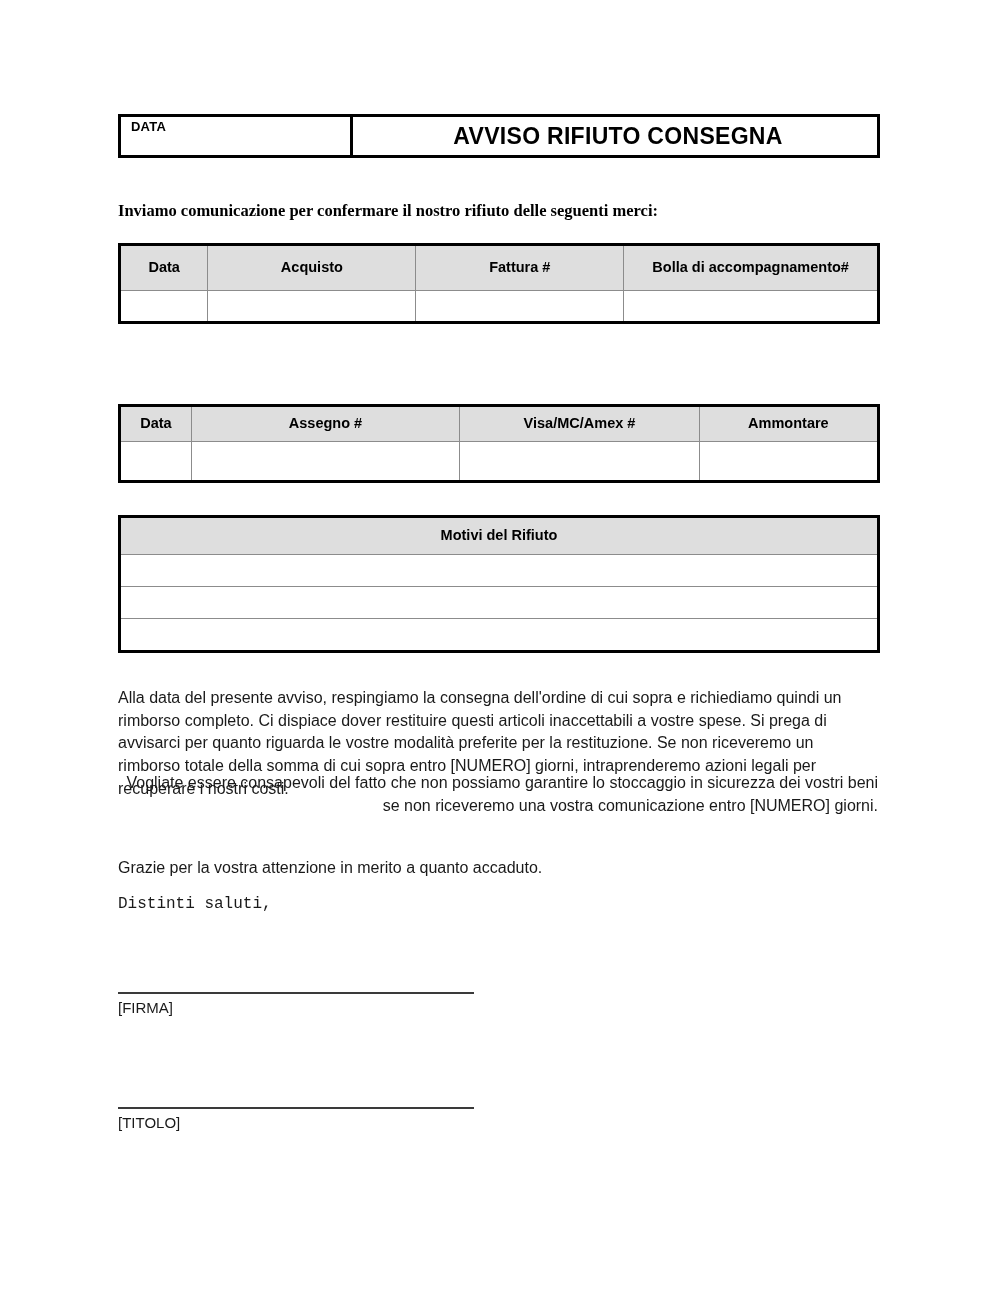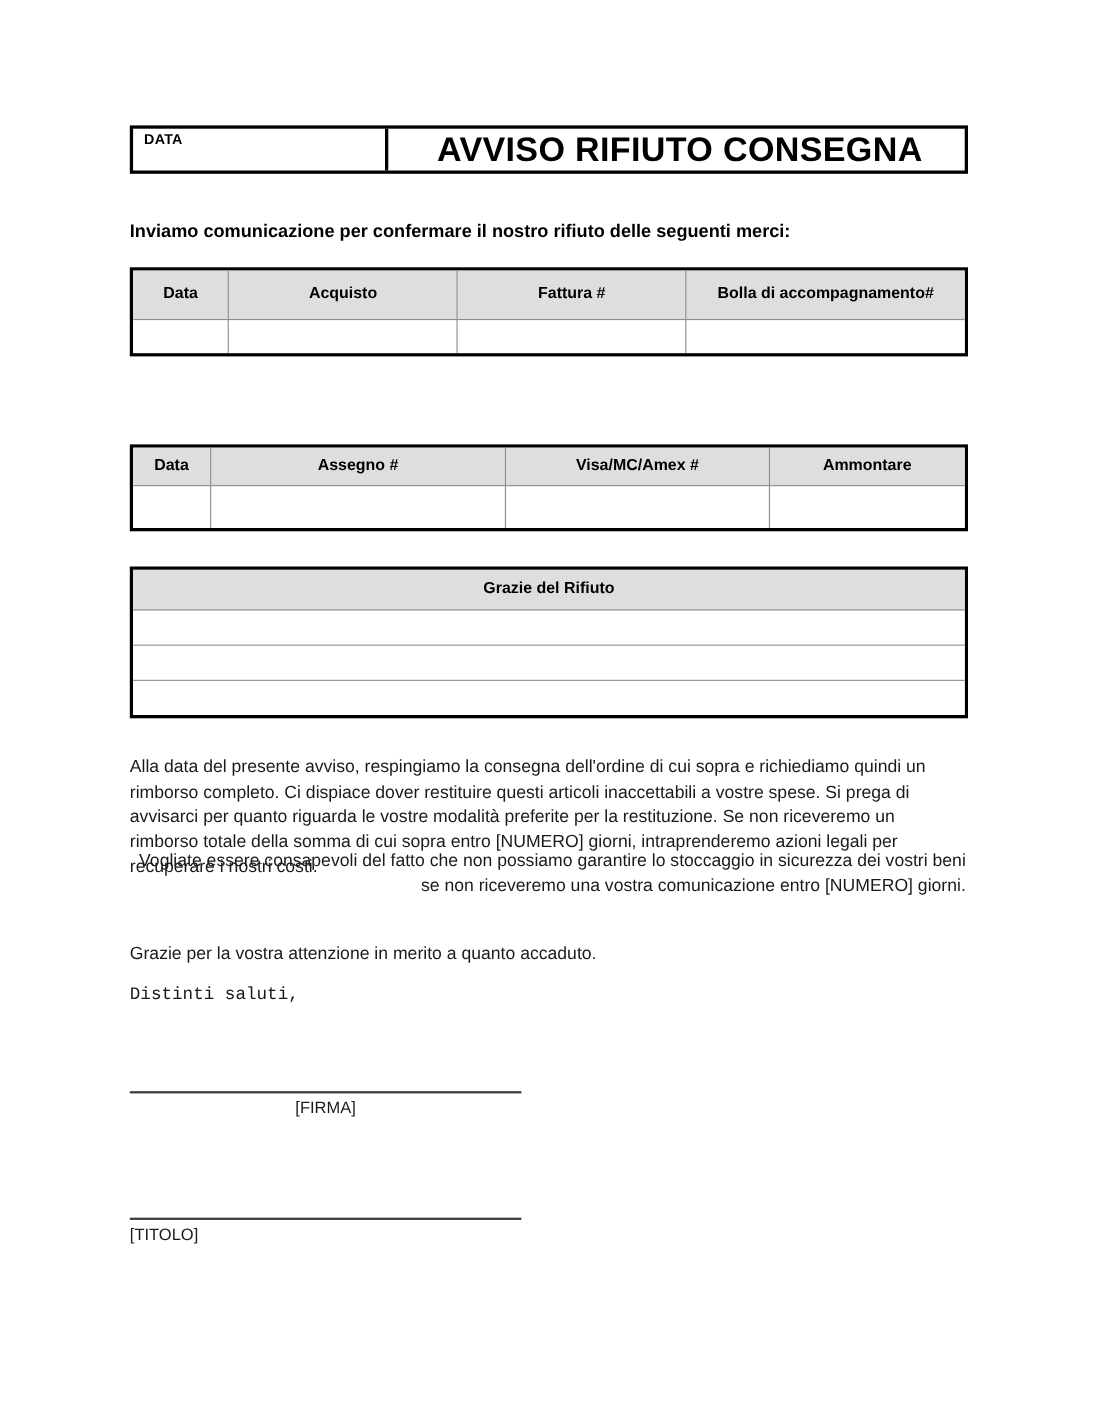--- a/index.html
+++ b/index.html
@@ -54,35 +54,35 @@
     line-height: 1.1;
   }
   .header-title-cell {
     flex: 1;
     display: flex;
     align-items: center;
     justify-content: center;
     padding-left: 6px;
   }
   .header-title {
-    font-size: 31px;
+    font-size: 23px;
     font-weight: bold;
     letter-spacing: 0.3px;
     white-space: nowrap;
   }
 
   
   .section-caption {
     position: absolute;
     left: 118px;
     font-size: 16.5px;
     font-weight: bold;
     white-space: nowrap;
   }
-  #caption-merci { top: 201px; }
+  #caption-merci { top: 201px; font-family: Liberation Serif, serif; }
   #caption-pagamento { top: 362px; }
 
   
   .doc-table {
     position: absolute;
     left: 118px;
     width: 762px;
     box-sizing: border-box;
     border: 3px solid #000000;
     border-collapse: collapse;
@@ -140,21 +140,21 @@
   #para-2 { top: 772px; text-align: right; }
   #para-3 { top: 857px; }
   #para-4 { top: 893px; font-family: Liberation Mono, monospace; }
 
   
   .sig-block {
     position: absolute;
     left: 118px;
     width: 356px;
   }
-  #sig-firma { top: 992px; text-align: center; }
+  #sig-firma { top: 992px; }
   #sig-titolo { top: 1068px; margin-top: 39px; }
   .sig-rule {
     width: 356px;
     height: 0;
     border-top: 2px solid #3a3a3a;
   }
   .sig-label {
     font-size: 15px;
     line-height: 1.3;
     padding-top: 4px;
@@ -229,21 +229,21 @@
           <td></td>
         </tr>
       </tbody>
     </table>
   </div>
 
   <div class="doc-table" id="table-motivi">
     <table>
       <thead>
         <tr>
-          <th>Grazie del Rifiuto</th>
+          <th>Motivi del Rifiuto</th>
         </tr>
       </thead>
       <tbody>
         <tr>
           <td></td>
         </tr>
         <tr>
           <td></td>
         </tr>
         <tr>

